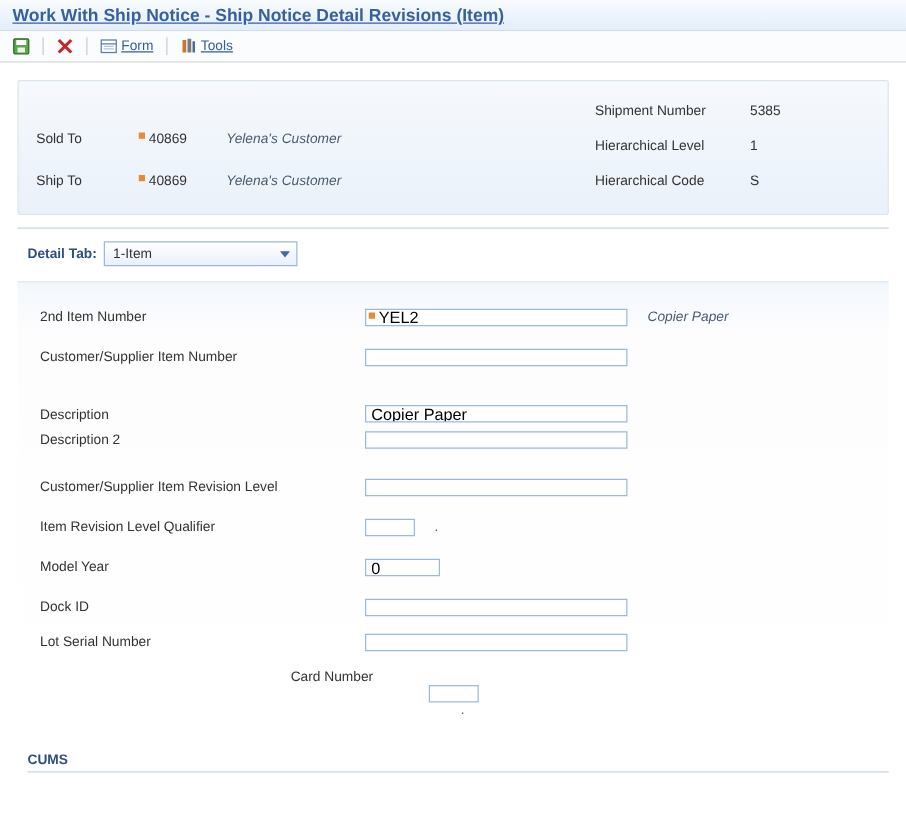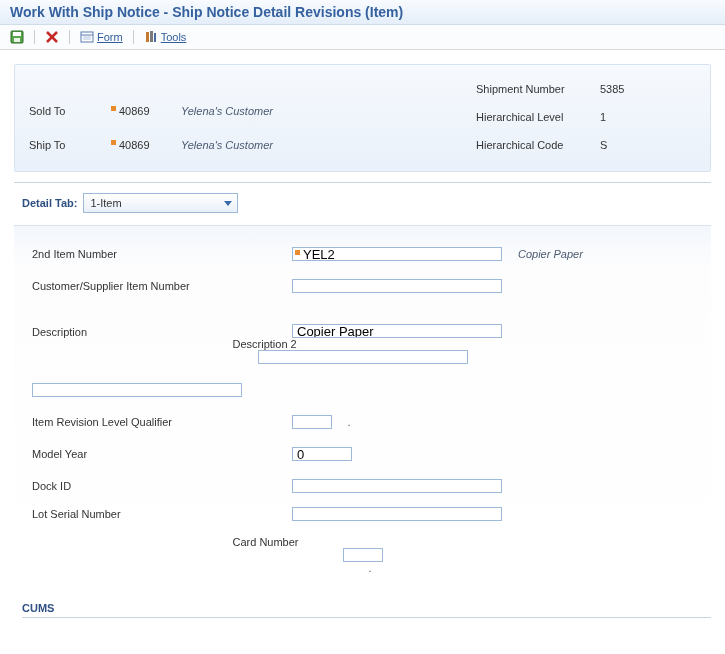--- a/index.html
+++ b/index.html
@@ -12,20 +12,21 @@
     background: #fff;
     width: 725px;
   }
   .title-bar {
     background: linear-gradient(to bottom, #f8fbff 0%, #e4eef9 100%);
     padding: 4px 10px;
     font-size: 14px;
     font-weight: bold;
     color: #35619f;
     border-bottom: 1px solid #d0dce8;
+    text-decoration: underline;
   }
   .toolbar {
     display: flex;
     align-items: center;
     gap: 4px;
     padding: 3px 6px;
     border-bottom: 1px solid #d8d8d8;
     background: #fafcfe;
   }
   .toolbar-item {
@@ -267,25 +268,26 @@
     <span class="side-desc">Copier Paper</span>
   </div>
   <div class="form-row">
     <div class="form-label">Customer/Supplier Item Number</div>
     <input class="txt" style="width: 210px;" type="text" value="">
   </div>
   <div class="form-row" style="margin-top:10px;align-items:flex-end;">
     <div class="form-label">Description</div>
     <input class="txt" style="width: 210px;" type="text" value="Copier Paper">
   </div>
-  <div class="form-row" style="margin-top:-4px;flex-direction:column;">
+  <div class="form-row" style="margin-top:-4px;">
     <div class="form-label">Description 2</div>
     <input class="txt" style="width: 210px;" type="text" value="">
   </div>
   <div class="form-row" style="margin-top:10px;">
+    <div class="form-label">Customer/Supplier Item Revision Level</div>
     <input class="txt" style="width: 210px;" type="text" value="">
   </div>
   <div class="form-row">
     <div class="form-label">Item Revision Level Qualifier</div>
     <input class="txt" style="width: 40px;" type="text" value="">
     <span class="side-desc">.</span>
   </div>
   <div class="form-row">
     <div class="form-label">Model Year</div>
     <input class="txt" style="width: 60px;" type="text" value="0">

